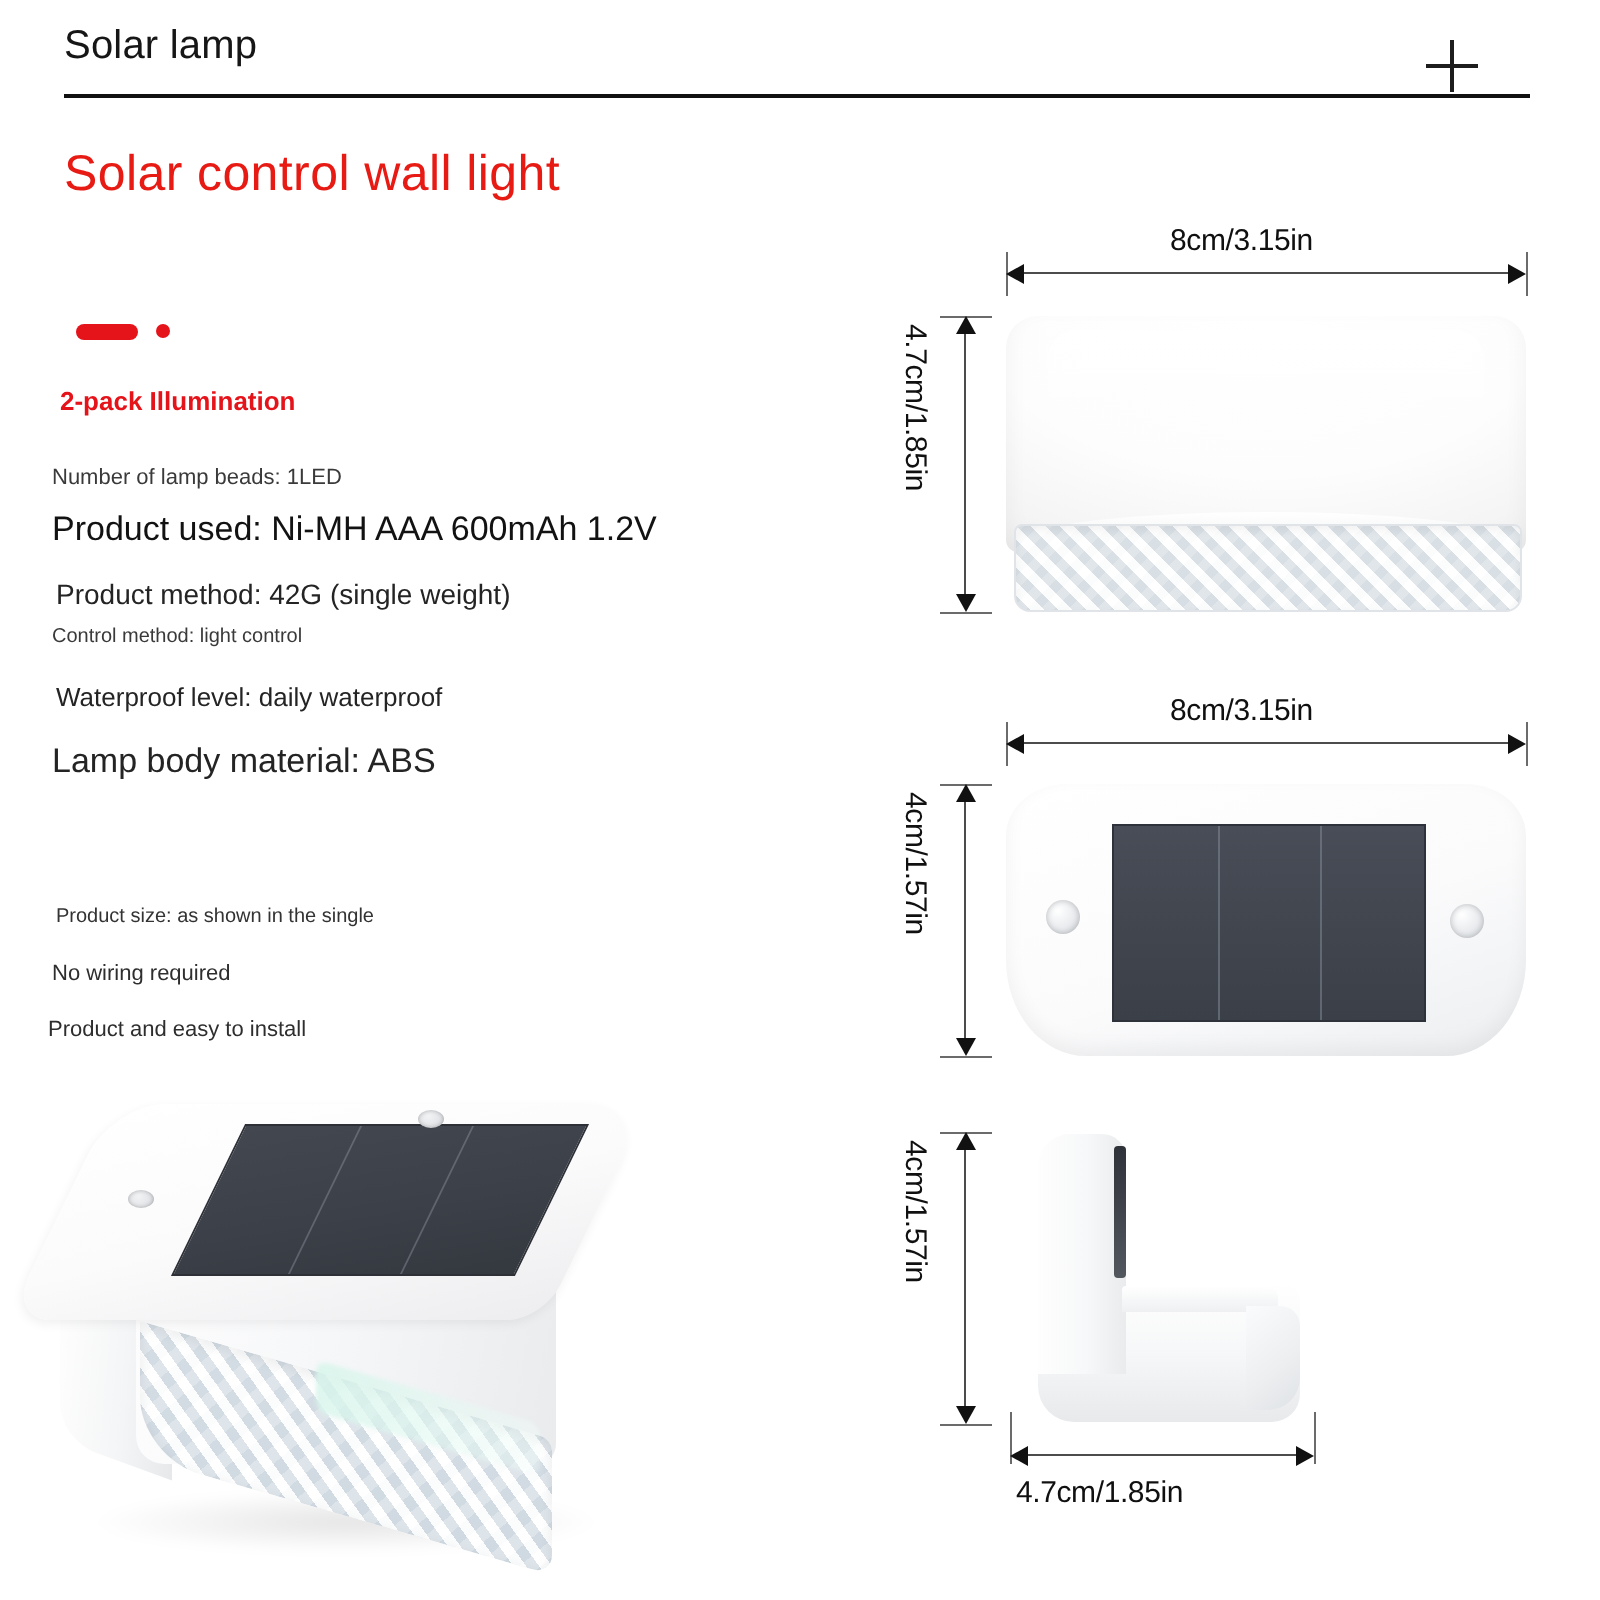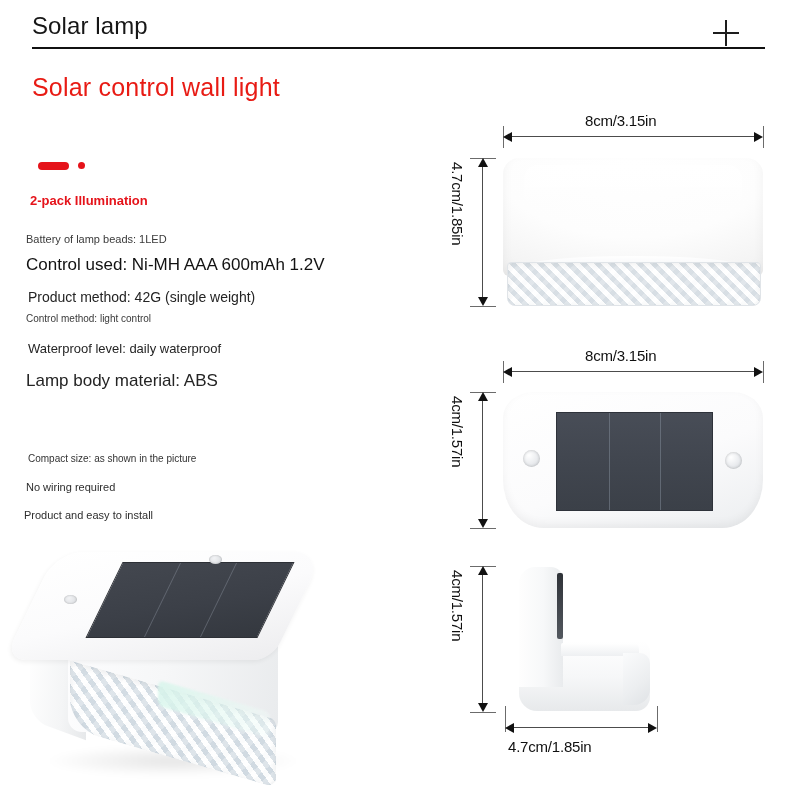--- a/index.html
+++ b/index.html
@@ -15,21 +15,21 @@
     font-family: "Liberation Sans", sans-serif;
     color: #1a1a1a;
     -webkit-font-smoothing: antialiased;
   }
 
   
   .page-title {
     position: absolute;
     left: 32px;
     top: 12px;
-    font-size: 24px;
+    font-size: 20px;
     font-weight: 400;
     color: #161616;
     letter-spacing: 0.1px;
   }
   .header-rule {
     position: absolute;
     left: 32px;
     top: 47px;
     width: 733px;
     height: 2px;
@@ -362,28 +362,28 @@
 <div class="plus-icon"></div>
 
 <div class="headline">Solar control wall light</div>
 
 <div class="badge-marks">
   <span class="badge-pill"></span>
   <span class="badge-dot"></span>
 </div>
 <div class="badge-label">2-pack Illumination</div>
 
-<div class="spec spec-beads">Battery of lamp beads: 1LED</div>
-<div class="spec spec-battery">Control used: Ni-MH AAA 600mAh 1.2V</div>
+<div class="spec spec-beads">Number of lamp beads: 1LED</div>
+<div class="spec spec-battery">Product used: Ni-MH AAA 600mAh 1.2V</div>
 <div class="spec spec-weight">Product method: 42G (single weight)</div>
 <div class="spec spec-control">Control method: light control</div>
 <div class="spec spec-waterproof">Waterproof level: daily waterproof</div>
 <div class="spec spec-material">Lamp body material: ABS</div>
 
-<div class="note note-size">Compact size: as shown in the picture</div>
+<div class="note note-size">Product size: as shown in the single</div>
 <div class="note note-wiring">No wiring required</div>
 <div class="note note-install">Product and easy to install</div>
 
 <div class="dim-label" style="left:585px; top:112px;">8cm/3.15in</div>
 <div class="tick-v" style="left:503px; top:126px; height:22px;"></div>
 <div class="tick-v" style="left:763px; top:126px; height:22px;"></div>
 <div class="dim-line-h" style="left:506px; top:136px; width:254px;"></div>
 <div class="arrow arrow-l" style="left:503px; top:132px;"></div>
 <div class="arrow arrow-r" style="left:754px; top:132px;"></div>
 

